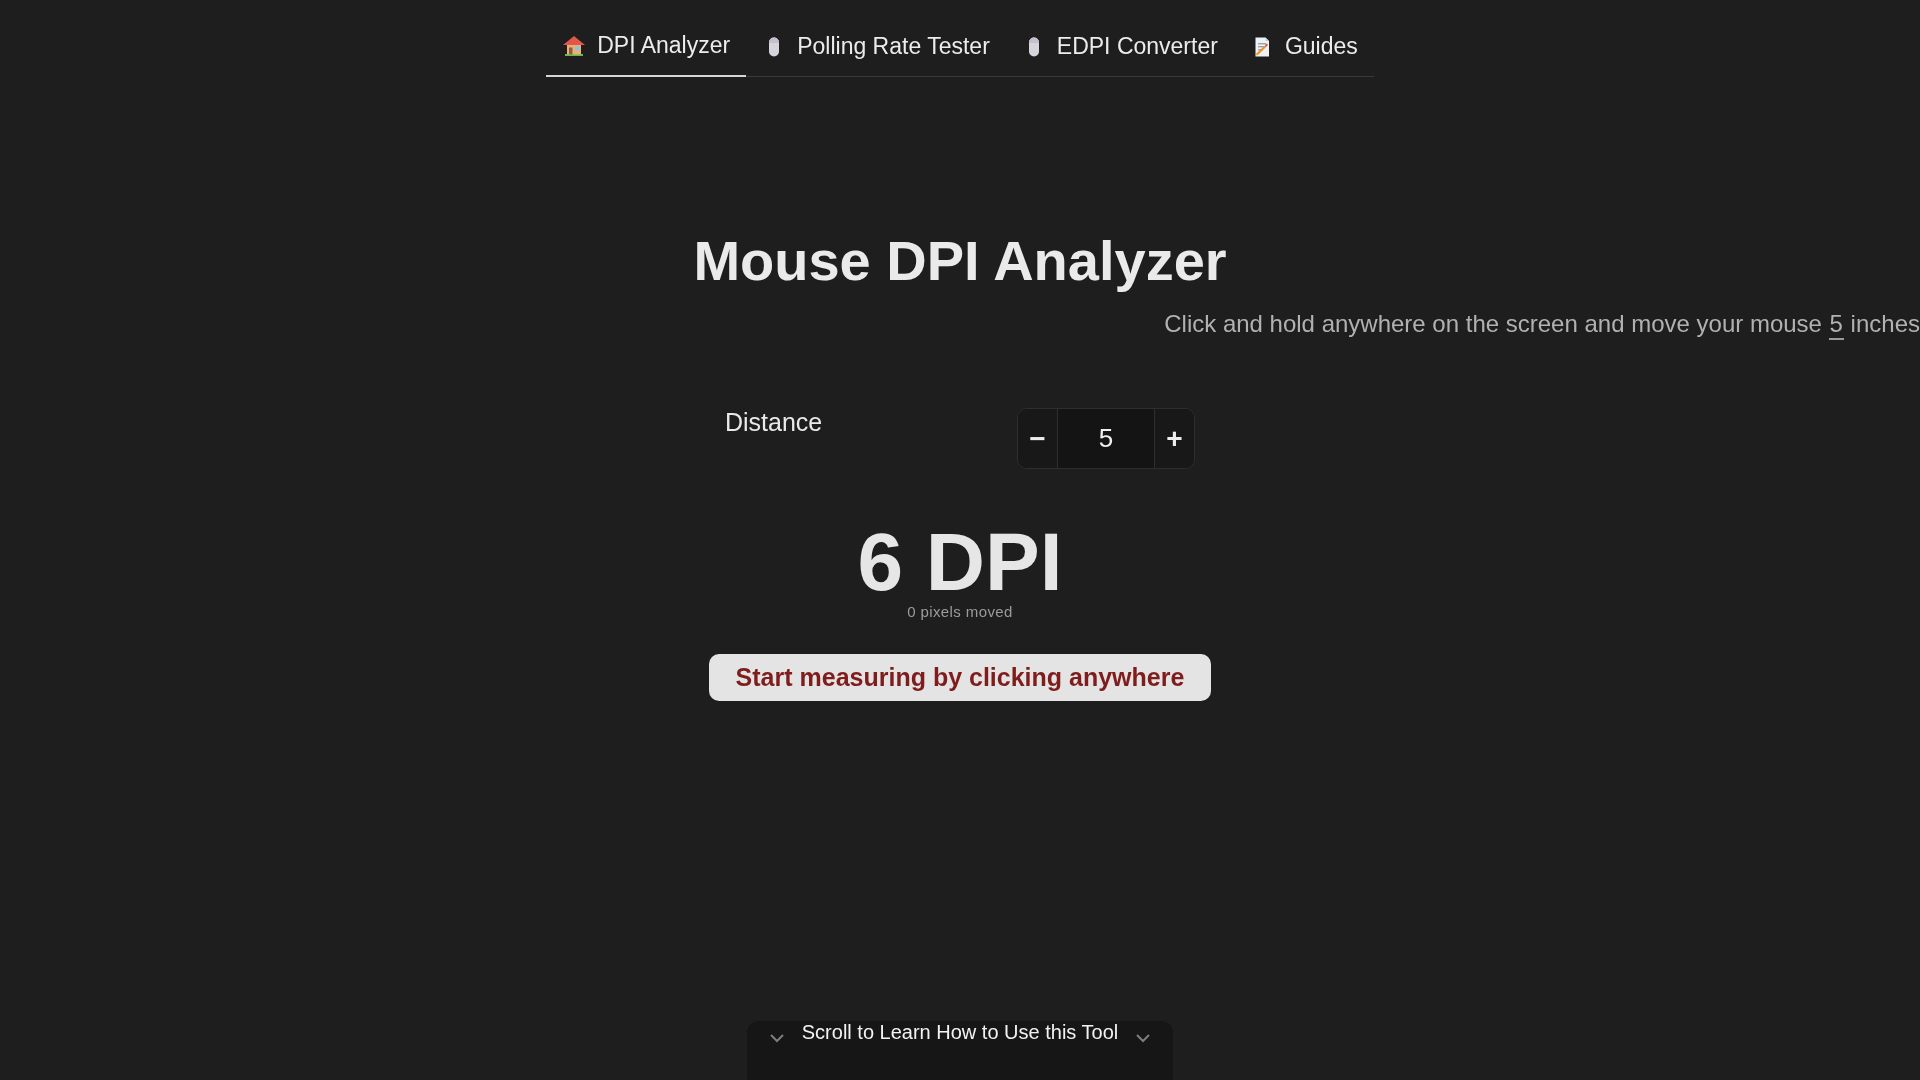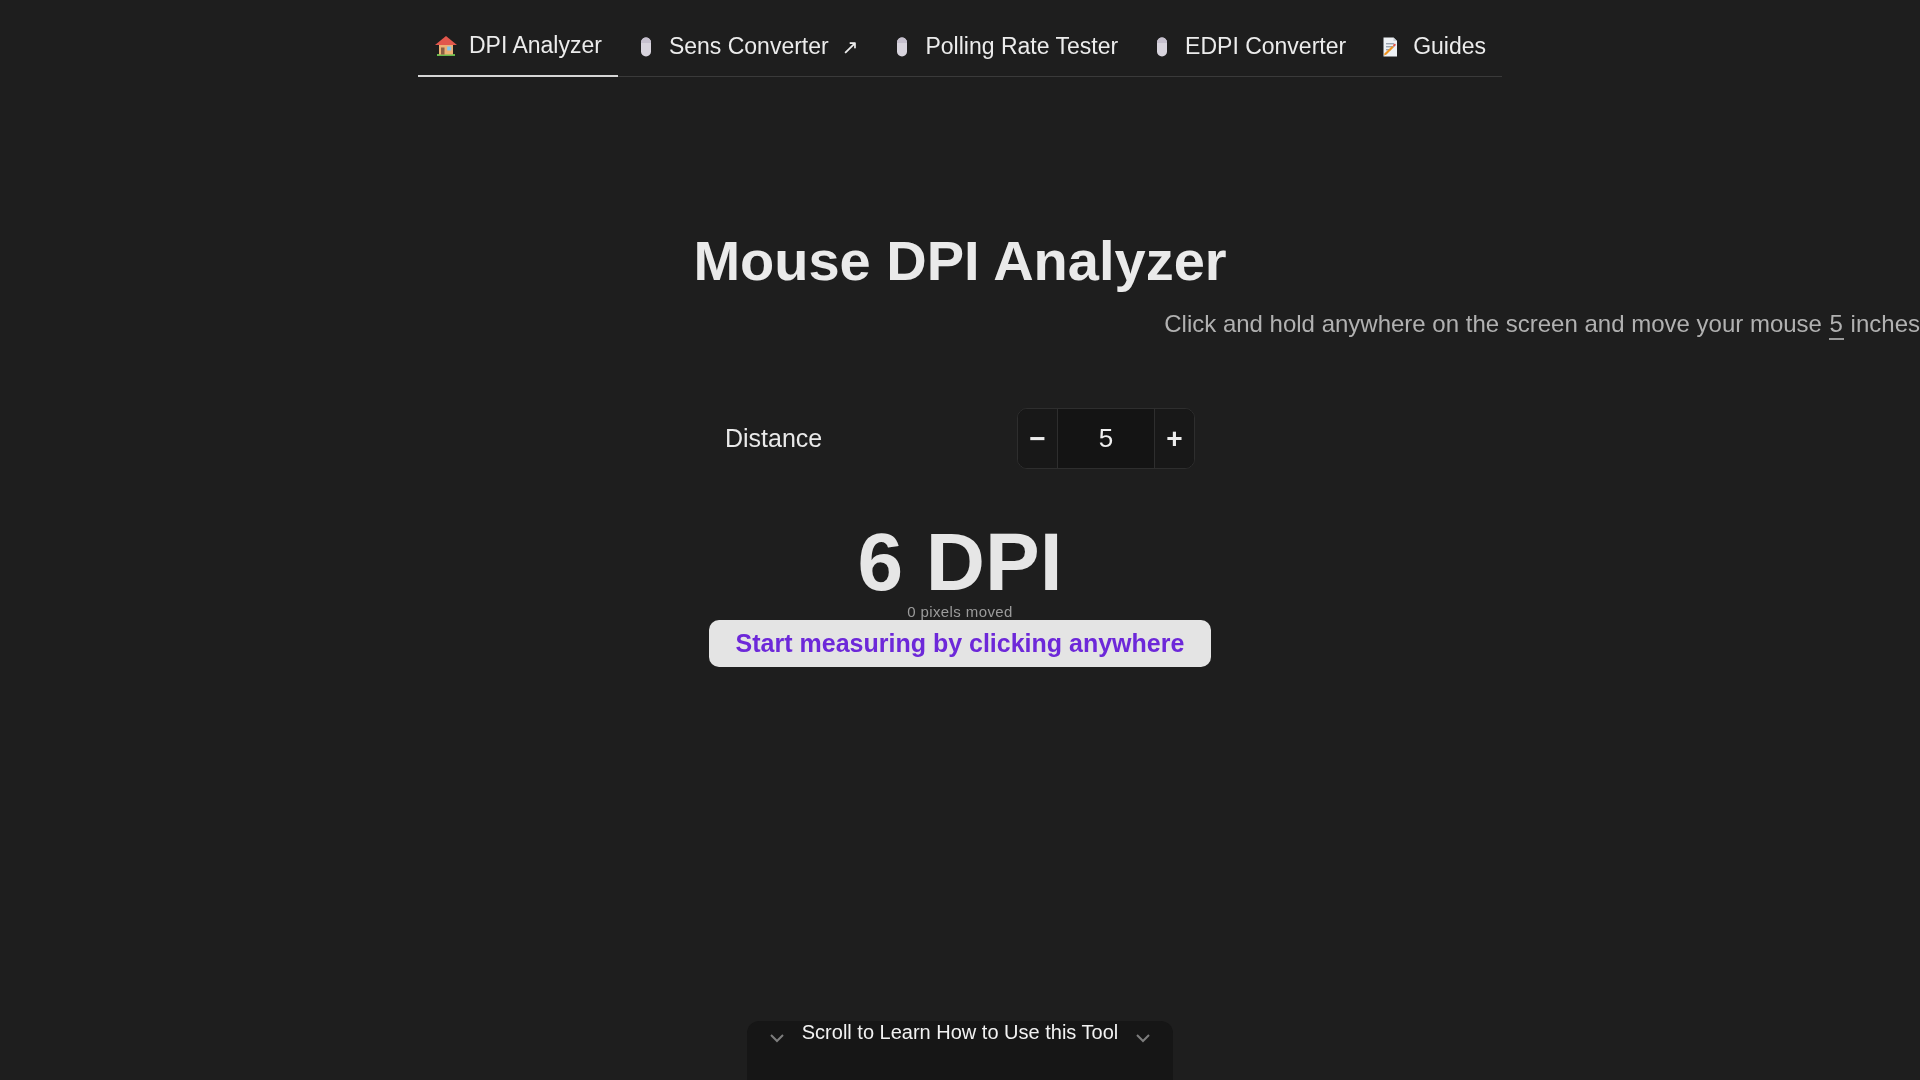--- a/index.html
+++ b/index.html
@@ -39,21 +39,21 @@
   }
   .subtitle .dist {
     border-bottom: 2px solid #9a9a9a;
     padding: 0 1px 1px 1px;
   }
 
   .form-rows {
     width: 470px; margin: 70px auto 0 auto;
     display: flex; flex-direction: column; gap: 17px;
   }
-  .form-row { display: flex; justify-content: space-between; align-items: center; }
+  .form-row { display: flex; justify-content: space-between; align-items: flex-start; }
   .form-label { font-size: 25px; color: #e9e9e9; }
 
   .stepper {
     width: 178px; height: 61px;
     background: #141414; border: 1px solid #2e2e2e; border-radius: 10px;
     display: flex; align-items: stretch; overflow: hidden;
   }
   .stepper .step-btn {
     width: 40px; display: flex; align-items: center; justify-content: center;
     font-size: 28px; font-weight: bold; color: #ededed; cursor: pointer;
@@ -83,22 +83,23 @@
   .dpi-value {
     margin-top: 52px;
     font-size: 82px; font-weight: bold; color: #e6e6e6;
     line-height: 1;
   }
   .pixels-moved {
     font-size: 15px; color: #9b9b9b; letter-spacing: 0.4px;
   }
 
   .start-btn {
+    margin-top: 34px;
     display: inline-block;
-    background: #e4e4e4; color: #6d28d9;
+    background: #e4e4e4; color: #7f1d1d;
     font-family: inherit;
     font-size: 25px; font-weight: bold;
     padding: 9px 27px;
     border: none; border-radius: 10px;
     cursor: pointer;
   }
 
   
   .scroll-panel {
     position: absolute;
@@ -129,30 +130,20 @@
           <rect x="3" y="20" width="18" height="2" fill="#67b94c"></rect>
           <rect x="5" y="10" width="14" height="10.5" fill="#edb074"></rect>
           <rect x="7" y="13.5" width="3.5" height="7" fill="#8a5f43"></rect>
           <rect x="13.2" y="12.5" width="4" height="4" fill="#7fc5f0"></rect>
           <path d="M12 2 L23 11 L1 11 Z" fill="#e2574c"></path>
         </svg>
       </span>
       <span>DPI Analyzer</span>
     </div>
 
-    <div class="tab">
-      <span class="icon">
-        <svg viewBox="0 0 24 24" width="24" height="24">
-          <rect x="7" y="2.5" width="10" height="19" rx="5" fill="#d8d4dd"></rect>
-          <path d="M7 8 L7 7.5 C7 4.7 9.2 2.5 12 2.5 C14.8 2.5 17 4.7 17 7.5 L17 8 Z" fill="#c6c0ce"></path>
-        </svg>
-      </span>
-      <span>Sens Converter</span>
-      <span class="ext">↗</span>
-    </div>
 
     <div class="tab">
       <span class="icon">
         <svg viewBox="0 0 24 24" width="24" height="24">
           <rect x="7" y="2.5" width="10" height="19" rx="5" fill="#d8d4dd"></rect>
           <path d="M7 8 L7 7.5 C7 4.7 9.2 2.5 12 2.5 C14.8 2.5 17 4.7 17 7.5 L17 8 Z" fill="#c6c0ce"></path>
         </svg>
       </span>
       <span>Polling Rate Tester</span>
     </div>

